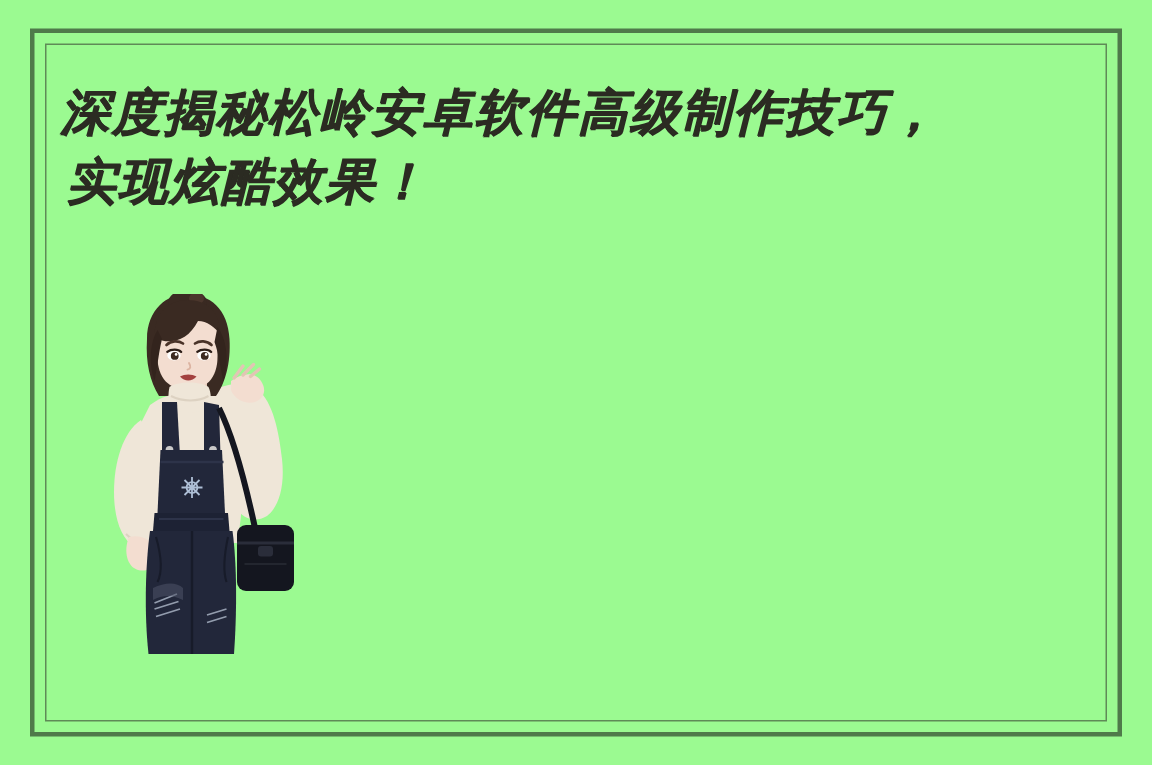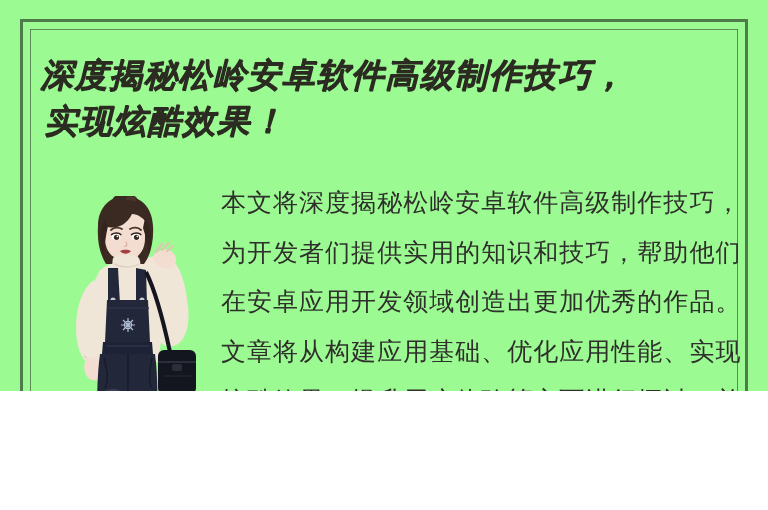--- a/index.html
+++ b/index.html
@@ -8,21 +8,21 @@
   }
   body {
     width: 768px;
     height: 510px;
     overflow: hidden;
     font-family: "DejaVu Sans", "Liberation Sans", sans-serif;
   }
   #poster {
     position: relative;
     width: 768px;
-    height: 391px;
+    height: 510px;
     background: #9bfa91;
     overflow: hidden;
   }
   
   #frame-outer {
     position: absolute;
     left: 20px;
     top: 19px;
     width: 728px;
     height: 472px;
@@ -97,21 +97,20 @@
 <div id="poster">
 
   <div id="frame-outer"></div>
   <div id="frame-inner"></div>
 
   <div id="title">
     <span class="tline first">深度揭秘松岭安卓软件高级制作技巧，</span>
     <span class="tline second">实现炫酷效果！</span>
   </div>
 
-  <div id="body-text">本文将深度揭秘松岭安卓软件高级制作技巧，为开发者们提供实用的知识和技巧，帮助他们在安卓应用开发领域创造出更加优秀的作品。文章将从构建应用基础、优化应用性能、实现炫酷效果、提升用户体验等方面进行探讨，并为读</div>
 
   <div id="illustration">
     <svg viewBox="0 0 158 240" xmlns="http://www.w3.org/2000/svg">
       <defs>
         <clipPath id="figclip">
           <rect x="0" y="0" width="158" height="240"></rect>
         </clipPath>
       </defs>
       <g clip-path="url(#figclip)">
 

